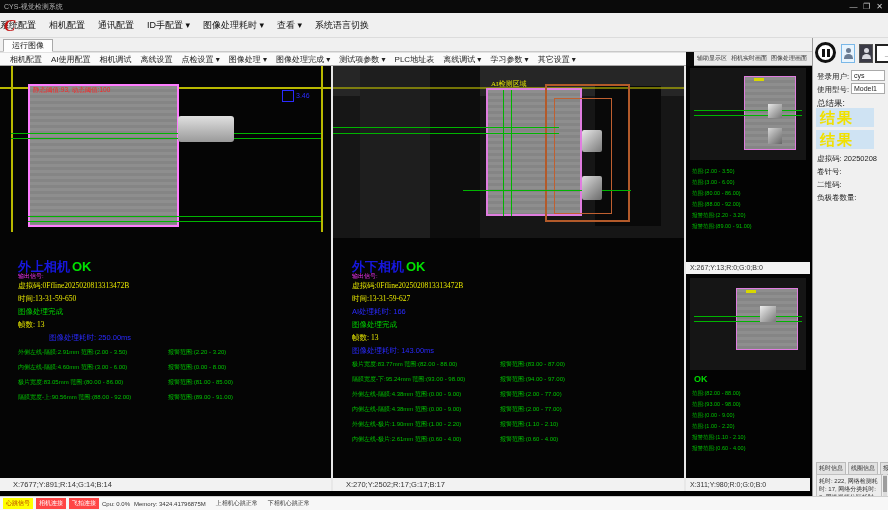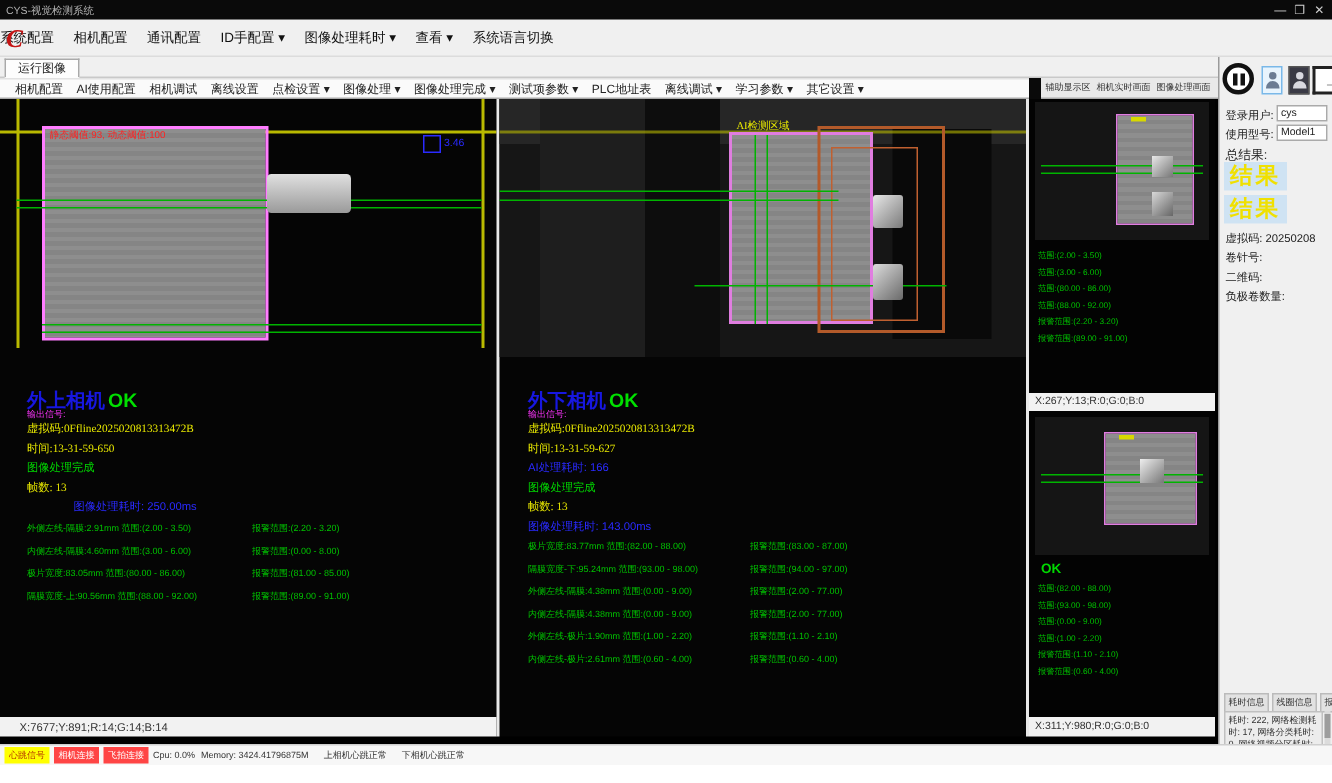--- a/index.html
+++ b/index.html
@@ -56,21 +56,21 @@
   .greenline-h { height:1px; background:#00b400; }
   .greenline-v { width:1px; background:#00b400; }
   .yellowline-h { height:2px; background:#b9b900; }
   .yellowline-v { width:2px; background:#b9b900; }
 
   
   .sidebar { left:812px; top:38px; width:76px; height:458px; background:#f0f0f0; border-left:1px solid #9a9a9a; }
   .sb-label { position:absolute; font-size:7.5px; color:#222; white-space:nowrap; }
   .sb-input { position:absolute; height:11px; background:#fff; border:1px solid #aaa; font-size:7px;
               color:#222; line-height:10px; padding-left:2px; }
-  .resultbox { position:absolute; left:3px; width:42px; height:19px; background:#cfe3f3;
+  .resultbox { position:absolute; left:3px; width:58px; height:19px; background:#cfe3f3;
                color:#f0e000; font-weight:bold; font-size:15px; line-height:19px; padding-left:4px;
                letter-spacing:2px; }
   .infotab { font-size:6px; color:#333; background:#e2e2e2; border:1px solid #bbb; padding:1px 2px; margin-right:2px; white-space:nowrap; }
   .logbox { position:absolute; left:3px; top:436px; width:66px; height:58px; background:#ececec;
             border:1px solid #c0c0c0; font-size:6px; color:#333; line-height:8px; padding:2px; overflow:hidden; }
   .sb-scroll { position:absolute; left:70px; top:436px; width:4px; height:58px; background:#dcdcdc; }
   .sb-thumb { position:absolute; left:70px; top:438px; width:4px; height:16px; background:#9d9d9d; }
 
   
   .icon-btn { position:absolute; cursor:pointer; }
@@ -244,20 +244,21 @@
       <div class="row">
           <span style="width:148px;">外侧左线-极片:1.90mm 范围:(1.00 - 2.20)</span>
           <span>报警范围:(1.10 - 2.10)</span>
         </div>
       <div class="row">
           <span style="width:148px;">内侧左线-极片:2.61mm 范围:(0.60 - 4.00)</span>
           <span>报警范围:(0.60 - 4.00)</span>
         </div>
     </div>
   </div>
+  <div class="abs strip" style="left:333px; top:478px; width:351px; height:13px;">X:270;Y:2502;R:17;G:17;B:17</div>
 
   <div class="abs vdiv" style="left:684px; top:66px; height:425px;"></div>
 
   <div class="abs" style="left:686px; top:66px; width:124px; height:196px; background:#030303;">
     <div class="abs" style="left:4px; top:2px; width:116px; height:92px; background:#151515;"></div>
     <div class="abs grayblock" style="left:58px; top:10px; width:52px; height:74px; border:1px solid #e07de0;"></div>
     <div class="abs greenline-h" style="left:8px; top:44px; width:108px;"></div>
     <div class="abs greenline-h" style="left:8px; top:49px; width:108px;"></div>
     <div class="abs" style="left:82px; top:38px; width:14px; height:14px; background:linear-gradient(135deg,#e8e8e8,#777);"></div>
     <div class="abs" style="left:82px; top:62px; width:14px; height:16px; background:linear-gradient(135deg,#d8d8d8,#666);"></div>

